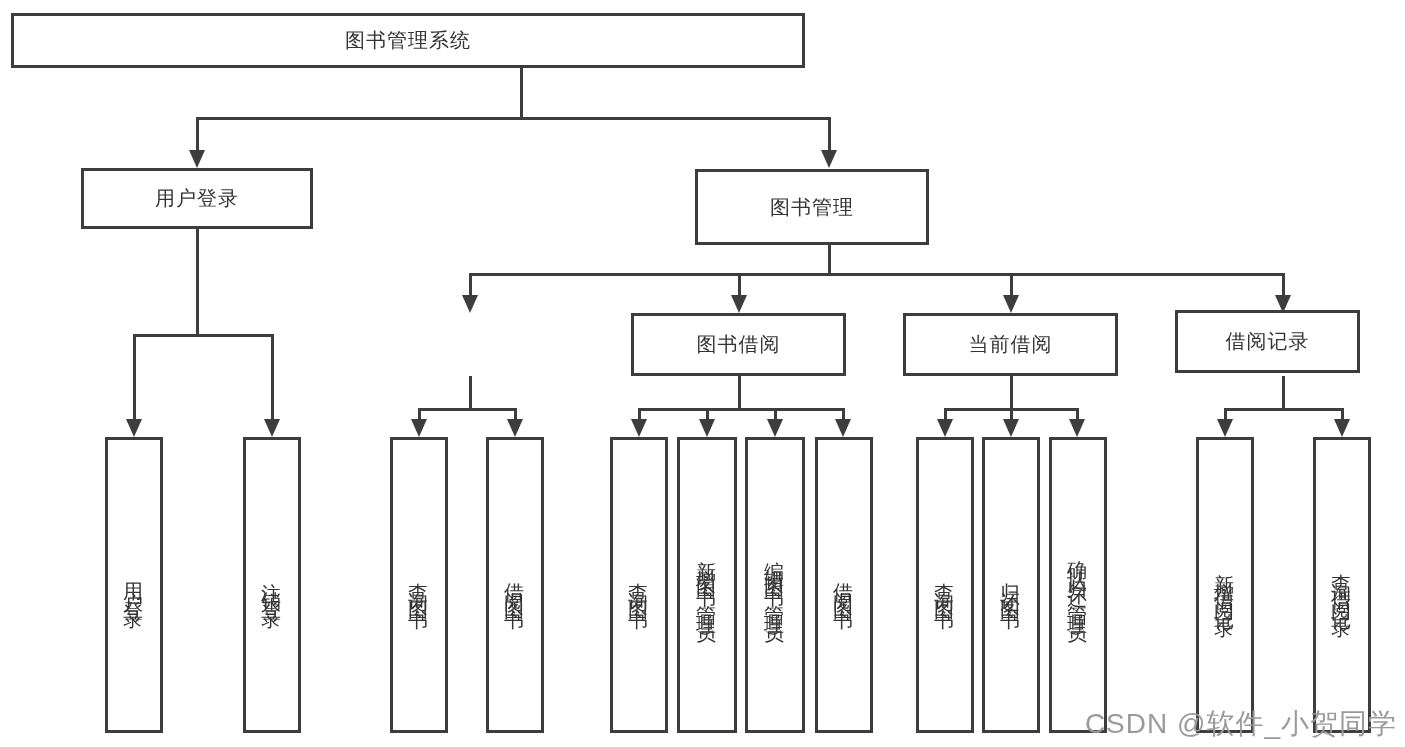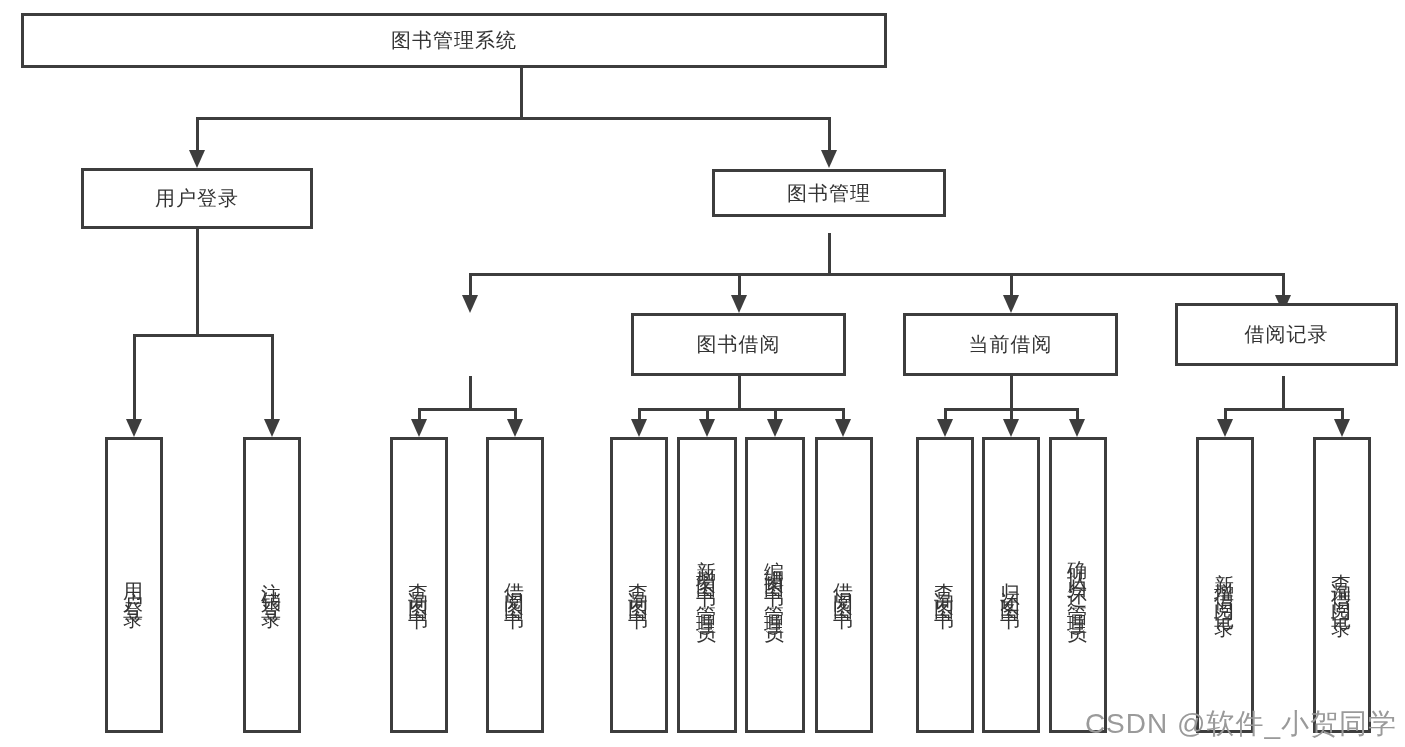--- a/index.html
+++ b/index.html
@@ -111,32 +111,32 @@
   <div class="ln" style="left:1076px;top:408px;width:3px;height:11px"></div>
   <div class="ah" style="left:1069px;top:419px"></div>
 
   <div class="ln" style="left:1282px;top:376px;width:3px;height:32px"></div>
   <div class="ln" style="left:1224px;top:408px;width:120px;height:3px"></div>
   <div class="ln" style="left:1224px;top:408px;width:3px;height:11px"></div>
   <div class="ah" style="left:1217px;top:419px"></div>
   <div class="ln" style="left:1341px;top:408px;width:3px;height:11px"></div>
   <div class="ah" style="left:1334px;top:419px"></div>
 
-  <div class="node" style="left:21px;top:13px;width:866px;height:55px">图书管理系统</div>
+  <div class="node" style="left:11px;top:13px;width:794px;height:55px">图书管理系统</div>
 
   <div class="node" style="left:81px;top:168px;width:232px;height:61px">用户登录</div>
 
-  <div class="node" style="left:712px;top:169px;width:234px;height:48px">图书管理</div>
+  <div class="node" style="left:695px;top:169px;width:234px;height:76px">图书管理</div>
 
 
   <div class="node" style="left:903px;top:313px;width:215px;height:63px">当前借阅</div>
 
   <div class="node" style="left:631px;top:313px;width:215px;height:63px">图书借阅</div>
 
-  <div class="node" style="left:1175px;top:303px;width:223px;height:63px">借阅记录</div>
+  <div class="node" style="left:1175px;top:310px;width:185px;height:63px">借阅记录</div>
 
   <div class="node v" style="left:105px;top:437px;width:58px;height:296px">用户登录</div>
 
   <div class="node v" style="left:243px;top:437px;width:58px;height:296px">注销登录</div>
 
   <div class="node v" style="left:390px;top:437px;width:58px;height:296px">查询图书</div>
 
   <div class="node v" style="left:486px;top:437px;width:58px;height:296px">借阅图书</div>
 
   <div class="node v" style="left:610px;top:437px;width:58px;height:296px">查询图书</div>

